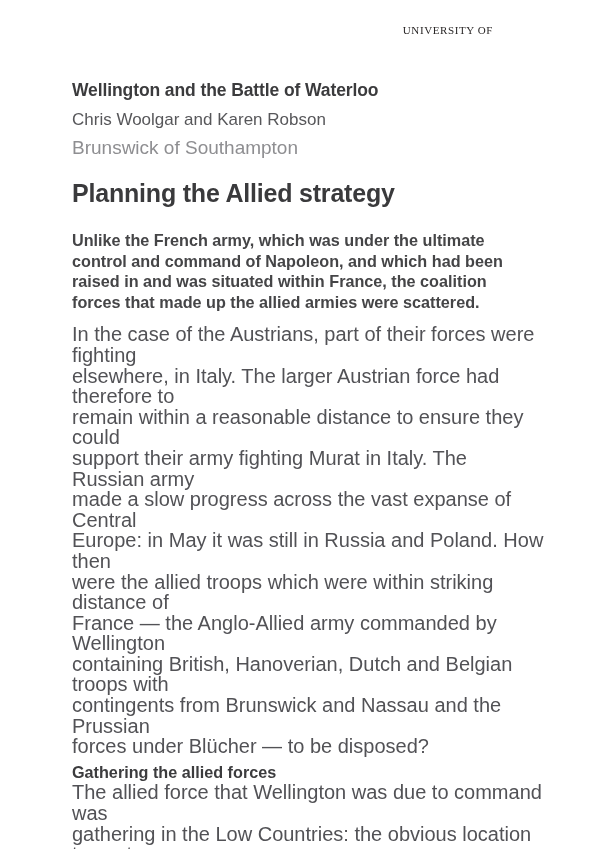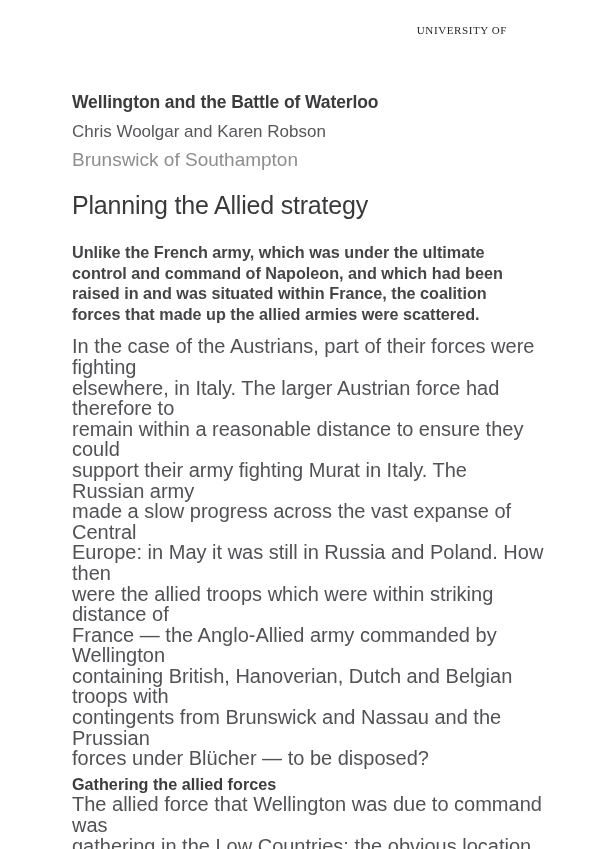--- a/index.html
+++ b/index.html
@@ -13,21 +13,21 @@
     height: 849px;
     background: #ffffff;
     overflow: hidden;
     font-family: "Liberation Sans", sans-serif;
   }
 
   
   .logo {
     position: absolute;
     top: 24px;
-    right: 66px;
+    right: 80px;
     text-align: right;
     color: #221f1f;
     font-family: "Liberation Serif", serif;
   }
   .logo-top {
     font-size: 11px;
     letter-spacing: 0.6px;
     padding-right: 27px;
     color: #2a2727;
   }
@@ -45,40 +45,40 @@
     top: 76px;
     width: 472px;
   }
   .ref {
     font-size: 10px;
     line-height: 12px;
     margin-left: 211px;
     color: #68686b;
   }
   .doc-title {
-    margin-top: 16px;
+    margin-top: 4px;
     font-size: 17.5px;
     font-weight: bold;
     color: #3b3b3d;
     letter-spacing: -0.1px;
   }
   .authors {
     margin-top: 9px;
     font-size: 17px;
     color: #57575a;
   }
   .affiliation {
     margin-top: 7px;
     font-size: 19px;
     color: #8e8e91;
   }
   .article-title {
     margin: 20px 0 0 0;
     font-size: 25px;
-    font-weight: normal;
+    font-weight: bold;
     color: #3a3a3c;
     letter-spacing: -0.2px;
   }
   .multiline {
     white-space: pre-line;
   }
   .lead {
     margin: 22px 0 0 0;
     font-size: 16.2px;
     line-height: 20.6px;

